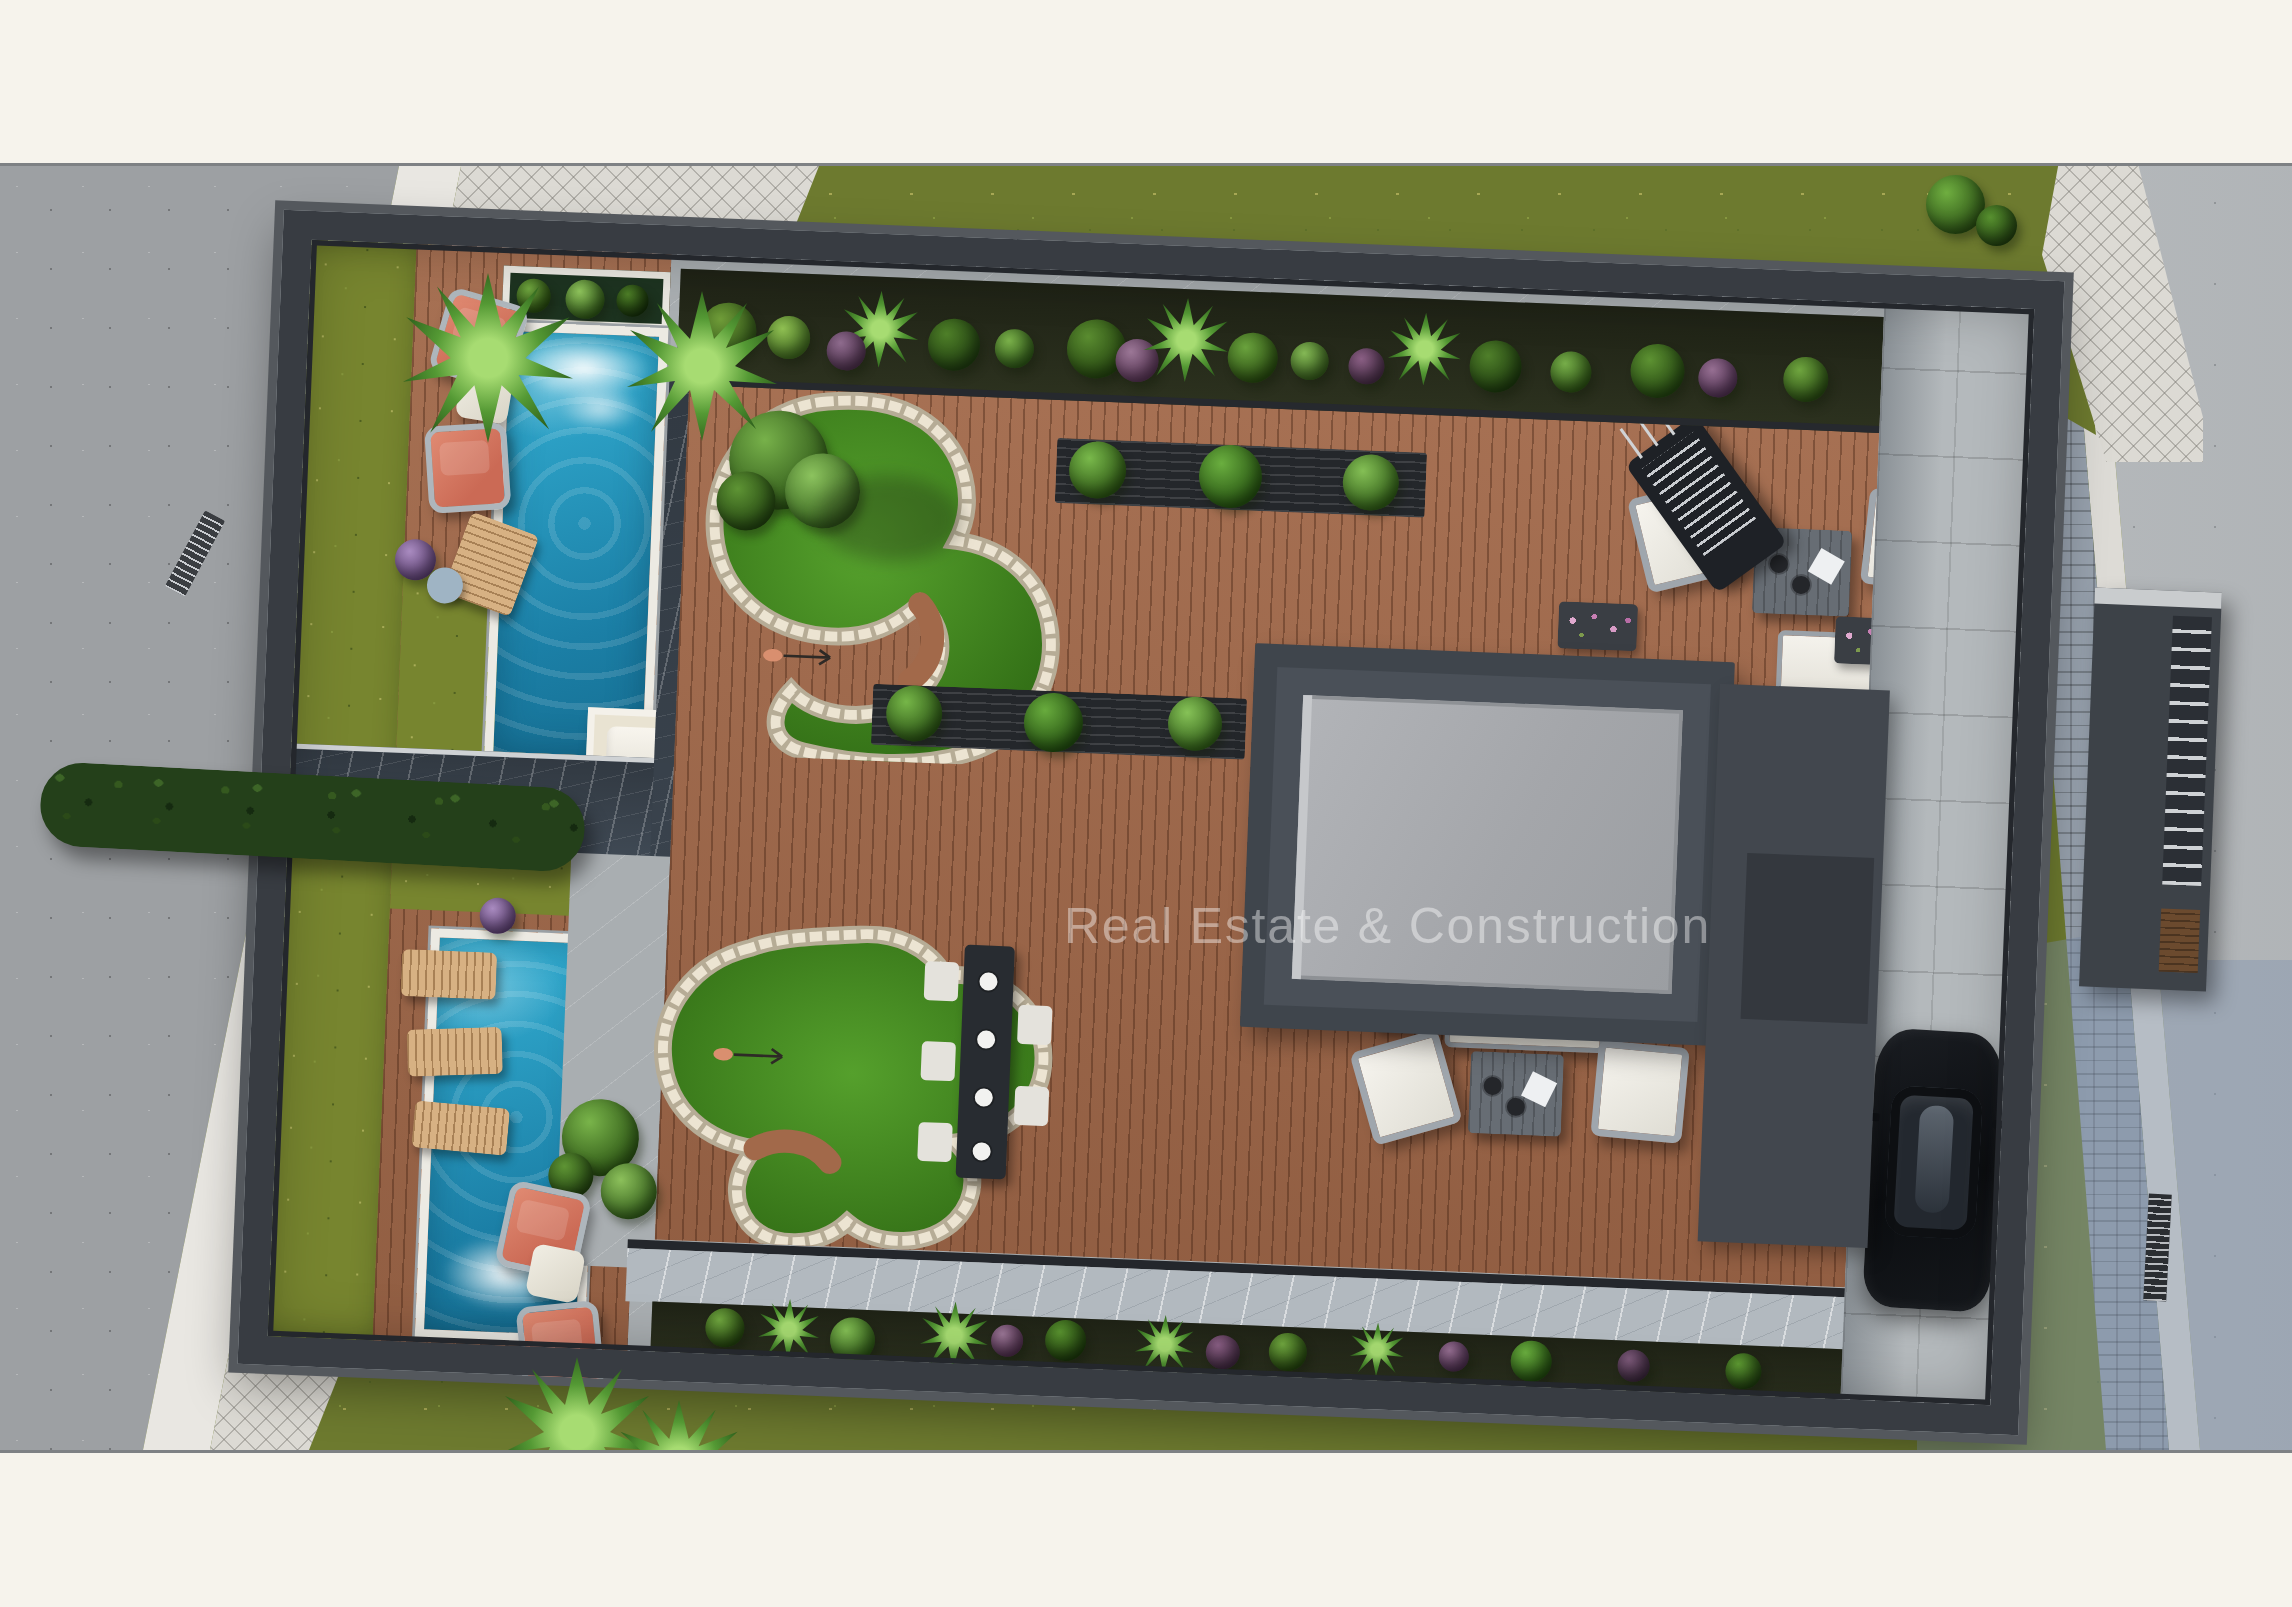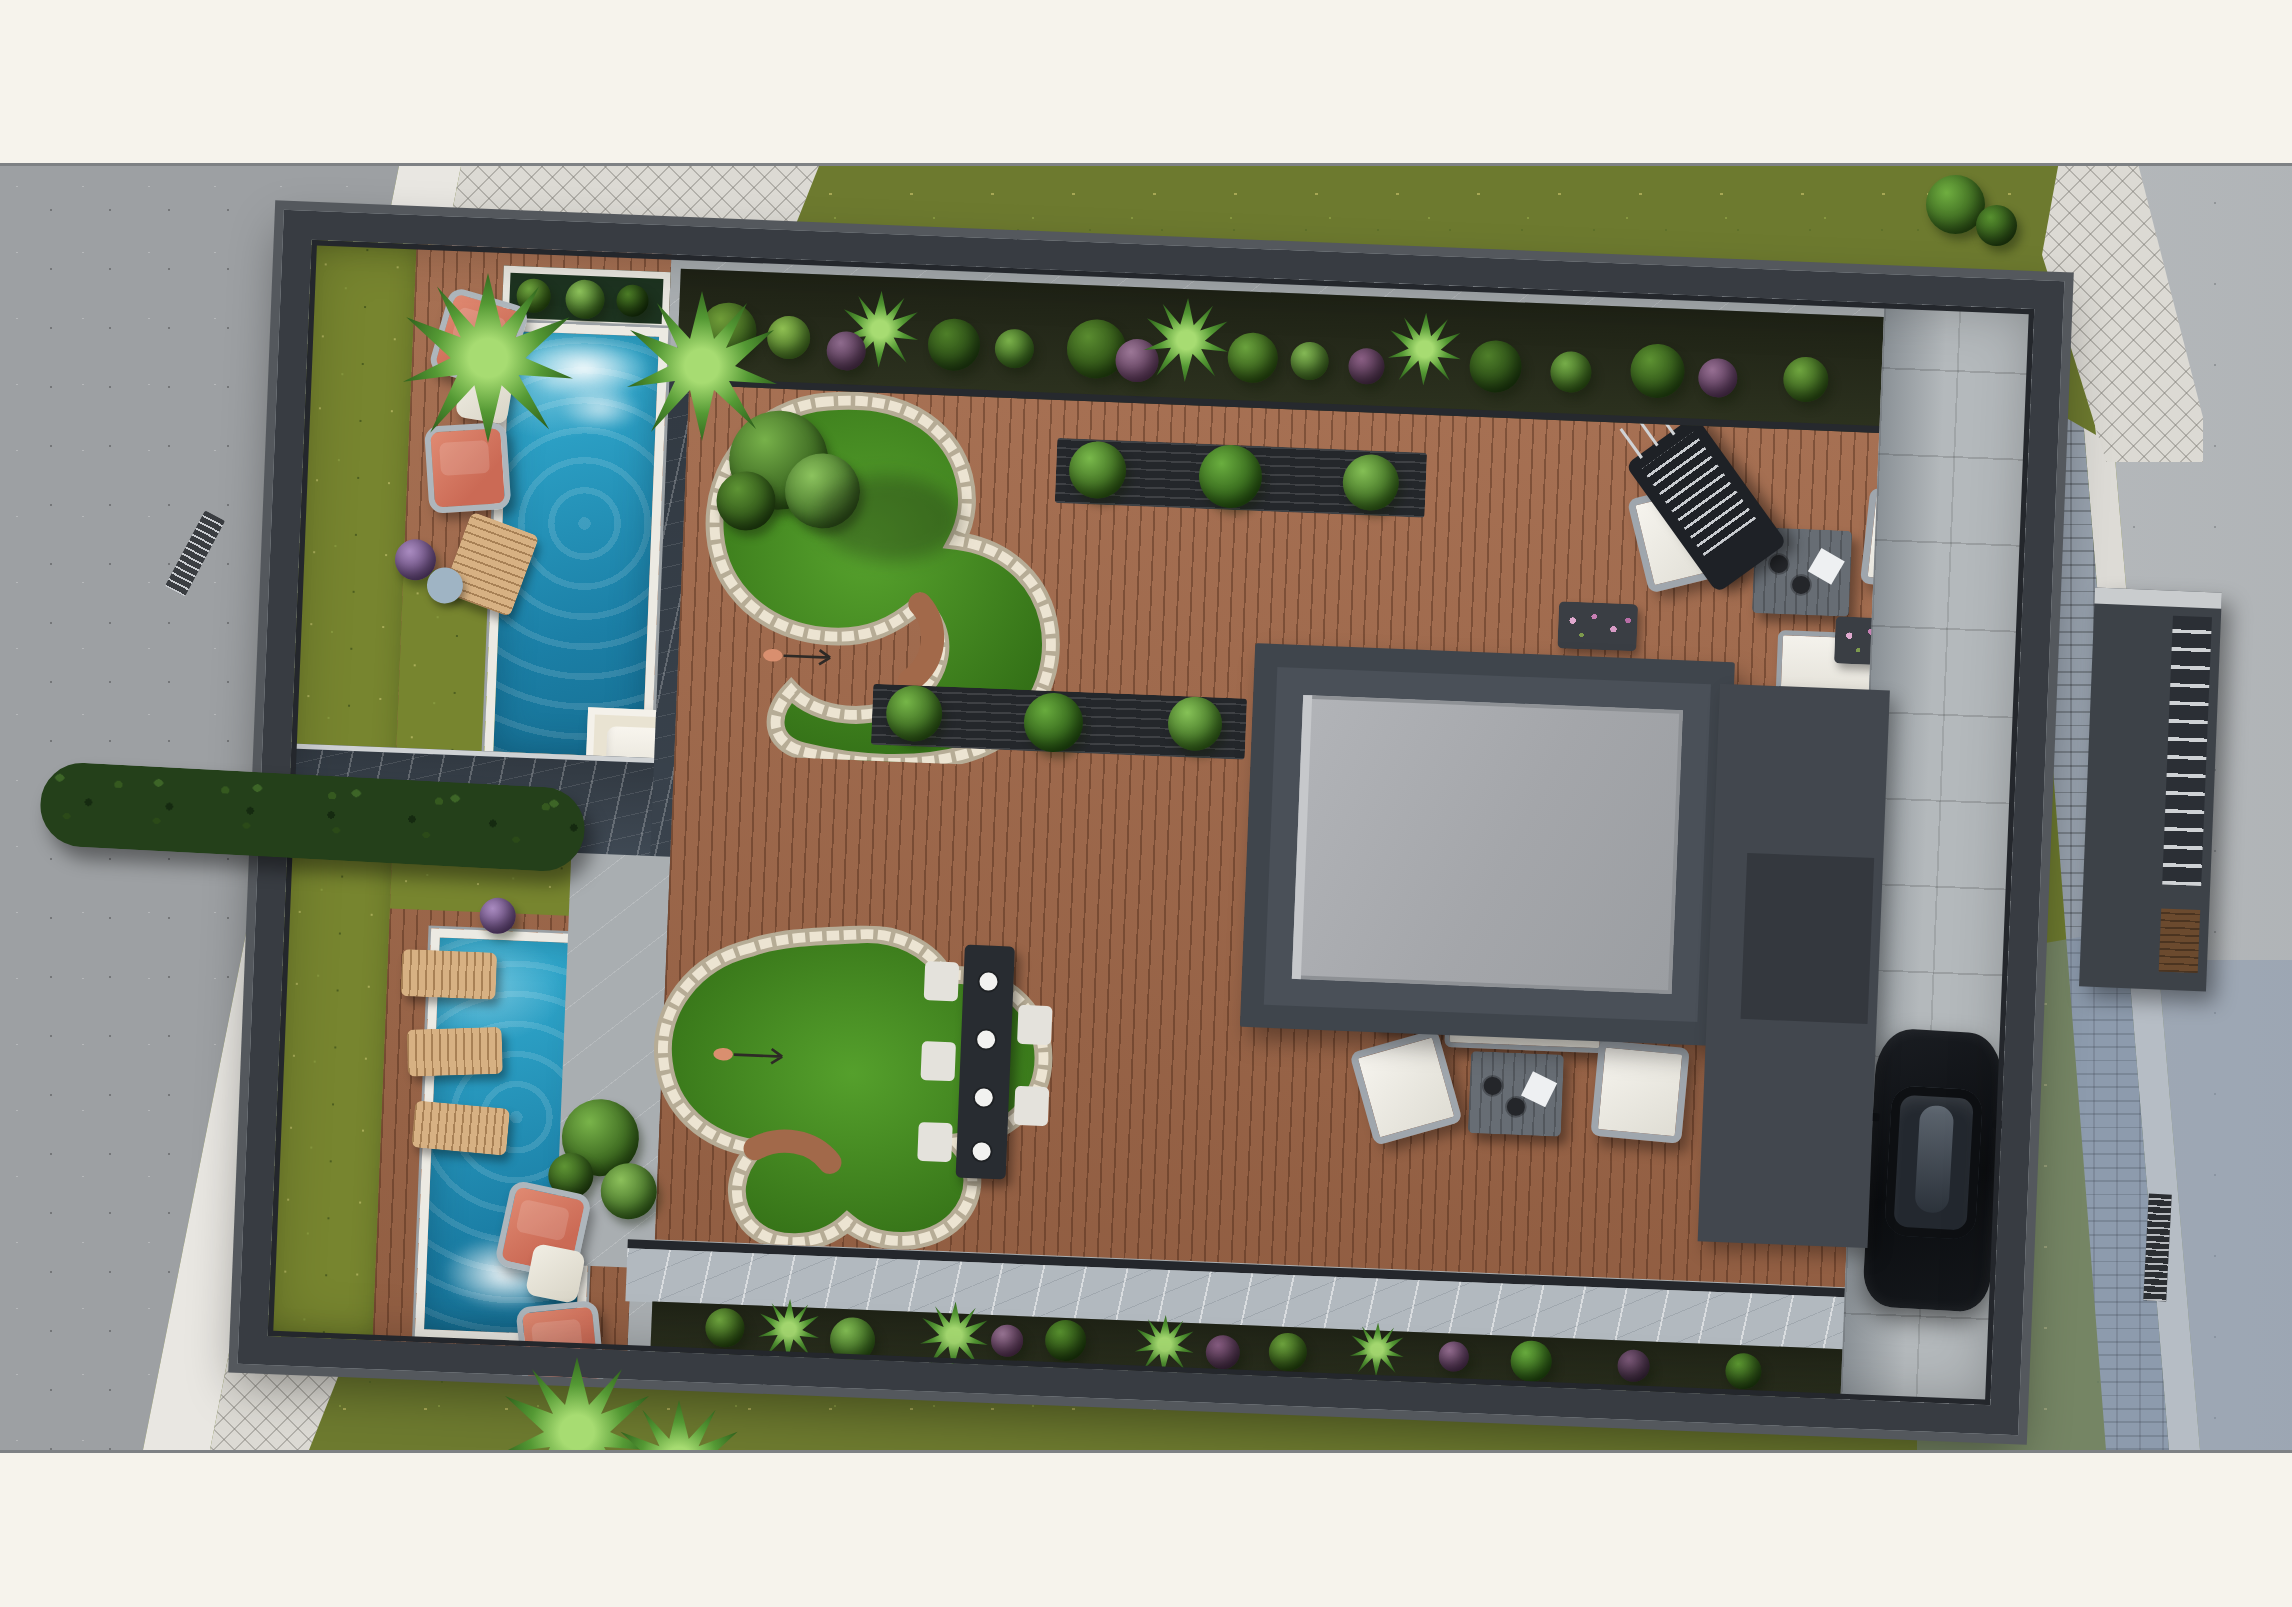--- a/index.html
+++ b/index.html
@@ -331,16 +331,17 @@
     <i class="palm" style="left:627px;top:125px;--s:150px;"></i>
     <i class="palm" style="left:502px;top:1191px;--s:150px;"></i>
     <i class="palm" style="left:618px;top:1234px;--s:122px;"></i>
 
     <div class="abs" style="left:2087px;top:424px;width:127px;height:399px;background:#3d4248;transform:rotate(2.3deg);box-shadow:9px 10.7px 21.5px rgba(0,0,0,.4);">
       <div class="abs" style="left:0;top:0;width:100%;height:16px;background:#c9ccce;"></div>
       <div class="abs" style="right:9px;top:25px;width:39px;height:269px;background:#2b2f35;background-image:repeating-linear-gradient(0deg,#cfd2d5 0 3.6px,transparent 3.6px 18px);"></div>
       <div class="abs" style="right:9px;bottom:18px;width:39px;height:63px;background:#6b4a2e;background-image:repeating-linear-gradient(0deg,rgba(0,0,0,.3) 0 1.8px,transparent 1.8px 7.2px);"></div>
     </div>
 
+    <div class="abs wm-tag" style="left:1012px;top:731px;width:699px;text-align:right;font-size:50px;">Real Estate &amp; Construction</div>
   </div>
 
 </div>
 
 
 </body></html>

